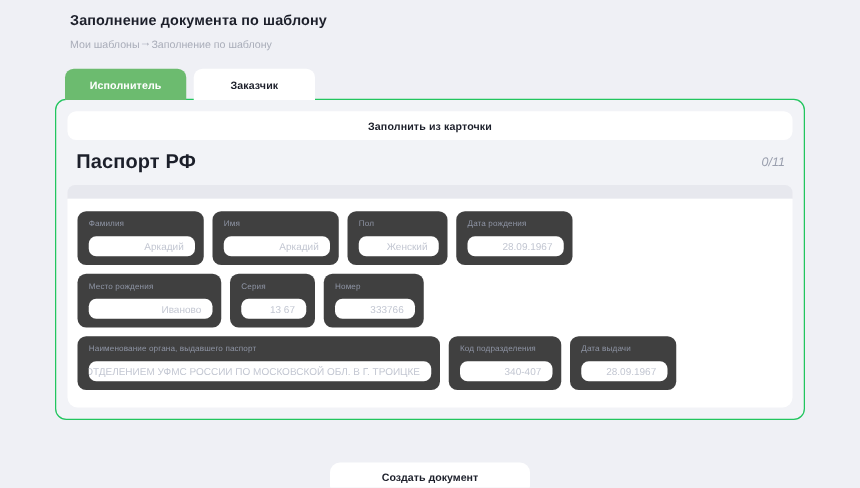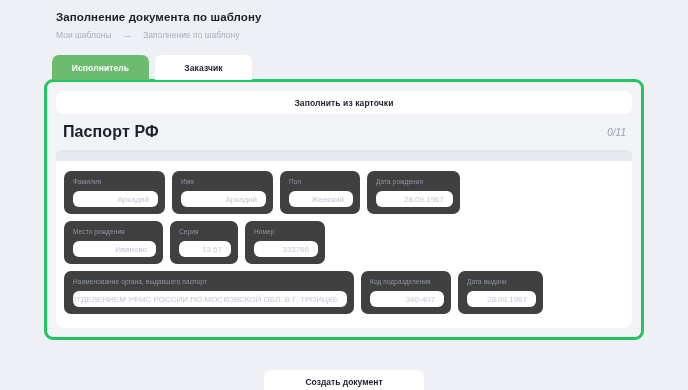--- a/index.html
+++ b/index.html
@@ -22,21 +22,21 @@
     color: #1c1f2a;
     letter-spacing: .1px;
   }
 
   .breadcrumb {
     margin-top: 7px;
     font-size: 8.5px;
     color: #a9adb9;
     display: flex;
     align-items: center;
-    gap: 11px;
+    gap: 0;
   }
   .crumb-arrow {
     font-size: 9.5px;
     color: #a9adb9;
     line-height: 1;
     position: relative;
     top: -0.5px;
   }
 
   
@@ -66,21 +66,21 @@
   .tab-inactive {
     background: #ffffff;
     color: #1c1f2a;
     font-weight: bold;
     border-radius: 7px 7px 0 0;
   }
 
   
   .card {
     margin: 0 44px 0 44px;
-    border: 3px solid #22c55e;
+    border: 1px solid #22c55e;
     border-radius: 9px;
     background: #f2f3f7;
     padding: 9px;
     position: relative;
     top: -1px;
   }
 
   .fill-from-card-btn {
     height: 23px;
     background: #ffffff;
@@ -159,21 +159,21 @@
     overflow: hidden;
   }
 
   
   .w-surname   { width: 101px; }
   .w-name      { width: 101px; }
   .w-patronym  { width: 101px; }
   .w-gender    { width: 80px; }
   .w-birthdate { width: 93px; }
 
-  .w-birthplace { width: 99px; }
+  .w-birthplace { width: 115px; }
   .w-series     { width: 68px; }
   .w-number     { width: 80px; }
 
   .w-authority  { width: 290px; }
   .w-deptcode   { width: 90px; }
   .w-issuedate  { width: 85px; }
 
   
   .create-doc-btn {
     position: absolute;

